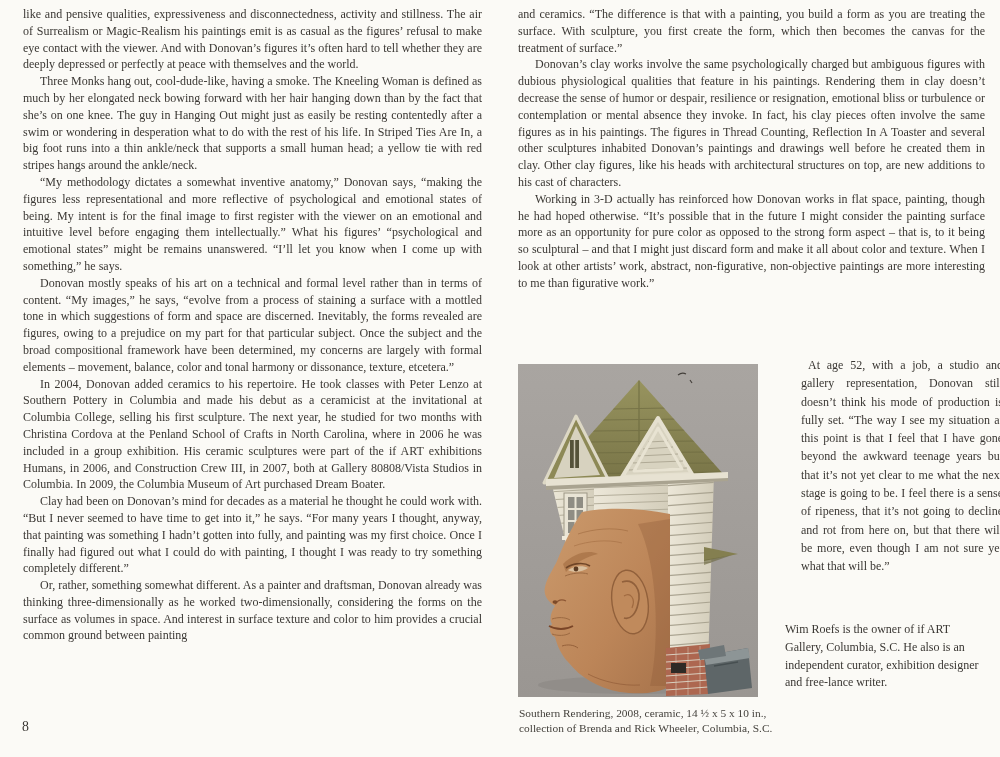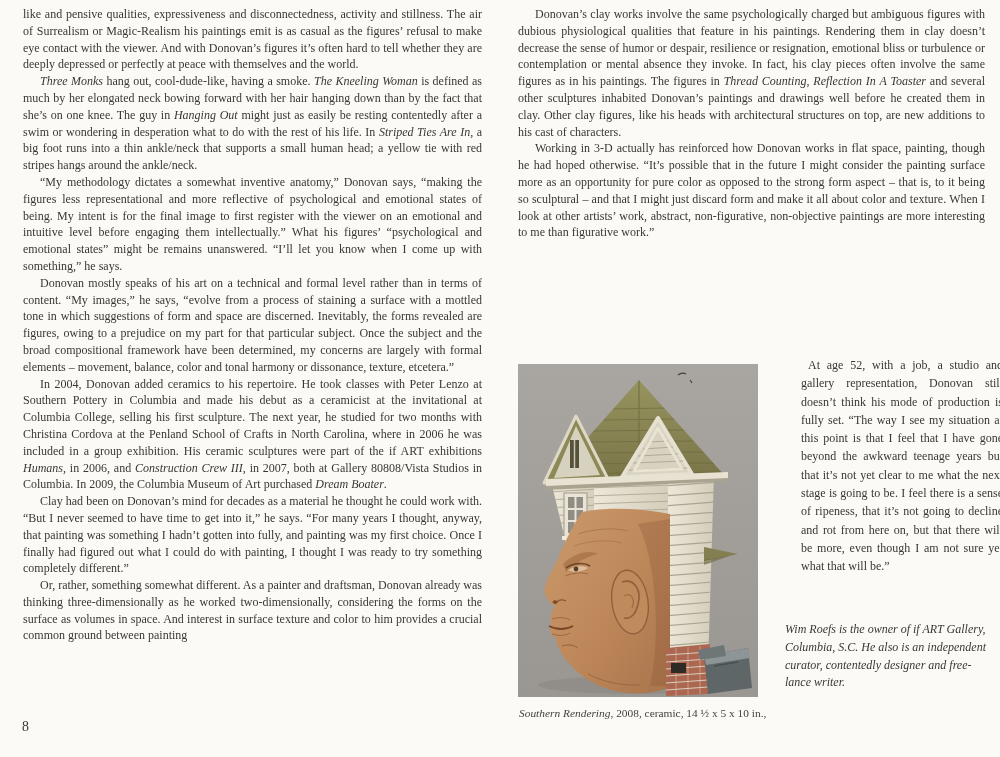--- a/index.html
+++ b/index.html
@@ -6,21 +6,21 @@
   body{
     width:1000px;height:757px;position:relative;
     background:#fbfaf6;
     font-family:"Liberation Serif", serif;
     color:#3a3733;
     overflow:hidden;
   }
   .col{position:absolute;text-align:justify;font-size:12px;line-height:16.8px;}
   .para{margin:0;}
   .ind{text-indent:17px;}
-  .it{font-style:italic;}
+  .it{}
   .narrow{line-height:18.3px;}
   .narrow .ind{text-indent:7px;}
   .bio{text-align:left;line-height:17.8px;}
   .caption{position:absolute;text-align:left;font-size:11.4px;line-height:14.8px;color:#45423d;}
   .caption .para{margin:0;}
   .pageno{position:absolute;left:22px;top:719px;font-size:13.8px;color:#3a3733;}
   figure{margin:0;position:absolute;}
 </style>
 </head>
 <body>
@@ -29,20 +29,21 @@
     <p class="para"><span>like and pensive qualities, expressiveness and disconnectedness, activity and stillness. The air of Surrealism or Magic-Realism his paintings emit is as casual as the figures’ refusal to make eye contact with the viewer. And with Donovan’s figures it’s often hard to tell whether they are deeply depressed or perfectly at peace with themselves and the world.</span></p>
     <p class="para ind"><span class="it">Three Monks</span><span> hang out, cool-dude-like, having a smoke. </span><span class="it">The Kneeling Woman</span><span> is defined as much by her elongated neck bowing forward with her hair hanging down than by the fact that she’s on one knee. The guy in </span><span class="it">Hanging Out</span><span> might just as easily be resting contentedly after a swim or wondering in desperation what to do with the rest of his life. In </span><span class="it">Striped Ties Are In</span><span>, a big foot runs into a thin ankle/neck that supports a small human head; a yellow tie with red stripes hangs around the ankle/neck.</span></p>
     <p class="para ind"><span>“My methodology dictates a somewhat inventive anatomy,” Donovan says, “making the figures less representational and more reflective of psychological and emotional states of being. My intent is for the final image to first register with the viewer on an emotional and intuitive level before engaging them intellectually.” What his figures’ “psychological and emotional states” might be remains unanswered. “I’ll let you know when I come up with something,” he says.</span></p>
     <p class="para ind"><span>Donovan mostly speaks of his art on a technical and formal level rather than in terms of content.  “My images,” he says, “evolve from a process of staining a surface with a mottled tone in which suggestions of form and space are discerned. Inevitably, the forms revealed are figures, owing to a prejudice on my part for that particular subject. Once the subject and the broad compositional framework have been determined, my concerns are largely with formal elements – movement, balance, color and tonal harmony or dissonance, texture, etcetera.”</span></p>
     <p class="para ind"><span>In 2004, Donovan added ceramics to his repertoire. He took classes with Peter Lenzo at Southern Pottery in Columbia and made his debut as a ceramicist at the invitational at Columbia College, selling his first sculpture.  The next year, he studied for two months with Christina Cordova at the Penland School of Crafts in North Carolina, where in 2006 he was included in a group exhibition. His ceramic sculptures were part of the if ART exhibitions </span><span class="it">Humans</span><span>, in 2006, and </span><span class="it">Construction Crew III</span><span>, in 2007, both at Gallery 80808/Vista Studios in Columbia. In 2009, the Columbia Museum of Art purchased </span><span class="it">Dream Boater</span><span>.</span></p>
     <p class="para ind"><span>Clay had been on Donovan’s mind for decades as a material he thought he could work with. “But I never seemed to have time to get into it,” he says. “For many years I thought, anyway, that painting was something I hadn’t gotten into fully, and painting was my first choice. Once I finally had figured out what I could do with painting, I thought I was ready to try something completely different.”</span></p>
     <p class="para ind"><span>Or, rather, something somewhat different. As a painter and draftsman, Donovan already was thinking three-dimensionally as he worked two-dimensionally, considering the forms on the surface as volumes in space. And interest in surface texture and color to him provides a crucial common ground between painting</span></p>
   </div>
 
 <div class="col" style="left:518px;top:6px;width:467px;">
+    <p class="para"><span>and ceramics. “The difference is that with a painting, you build a form as you are treating the surface. With sculpture, you first create the form, which then becomes the canvas for the treatment of surface.”</span></p>
     <p class="para ind"><span>Donovan’s clay works involve the same psychologically charged but ambiguous figures with dubious physiological qualities that feature in his paintings. Rendering them in clay doesn’t decrease the sense of humor or despair, resilience or resignation, emotional bliss or turbulence or contemplation or mental absence they invoke. In fact, his clay pieces often involve the same figures as in his paintings. The figures in </span><span class="it">Thread Counting</span><span>, </span><span class="it">Reflection In A Toaster</span><span> and several other sculptures inhabited Donovan’s paintings and drawings well before he created them in clay. Other clay figures, like his heads with architectural structures on top, are new additions to his cast of characters.</span></p>
     <p class="para ind"><span>Working in 3-D actually has reinforced how Donovan works in flat space, painting, though he had hoped otherwise. “It’s possible that in the future I might consider the painting surface more as an opportunity for pure color as opposed to the strong form aspect – that is, to it being so sculptural – and that I might just discard form and make it all about color and texture. When I look at other artists’ work, abstract, non-figurative, non-objective paintings are more interesting to me than figurative work.”</span></p>
   </div>
 
 <figure style="left:518px;top:364px;width:240px;height:333px;">
   <svg width="240" height="333" viewBox="0 0 240 333">
     <defs>
       <linearGradient id="bg" x1="0" y1="0" x2="0" y2="1">
         <stop offset="0" stop-color="#a9a5a1"></stop>
           <stop offset="1" stop-color="#9a9692"></stop>
@@ -218,20 +219,21 @@
     <path d="M196,302 L220,298" stroke="#474f51" stroke-width="1.5" fill="none"></path>
     <path d="M180,286 L206,281 L208,292 L182,296 Z" fill="#6e7678"></path>
   </svg>
 </figure>
 
 <div class="col narrow" style="left:785px;top:356px;width:202px;margin-left:16px;">
     <p class="para ind"><span>At age 52, with a job, a studio and gallery representation, Donovan still doesn’t think his mode of production is fully set. “The way I see my situation at this point is that I feel that I have gone beyond the awkward teenage years but that it’s not yet clear to me what the next stage is going to be. I feel there is a sense of ripeness, that it’s not going to decline and rot from here on, but that there will be more, even though I am not sure yet what that will be.”</span></p>
   </div>
 
 <div class="col bio" style="left:785px;top:621px;width:206px;">
-    <p class="para"><span class="it">Wim Roefs is the owner of if ART Gallery, Columbia, S.C. He also is an independent curator, contentedly designer and free-lance writer.</span></p>
+    <p class="para"><span class="it">Wim Roefs is the owner of if ART Gallery, Columbia, S.C. He also is an independent curator, exhibition designer and free-lance writer.</span></p>
   </div>
 
 <div class="caption" style="left:519px;top:706px;width:300px;">
     <p class="para"><span class="it">Southern Rendering</span><span>, 2008, ceramic, 14 ½ x 5 x 10 in.,</span></p>
+    <p class="para"><span>collection of Brenda and Rick Wheeler, Columbia, S.C.</span></p>
   </div>
 
 <div class="pageno">8</div>
 
 </body></html>

